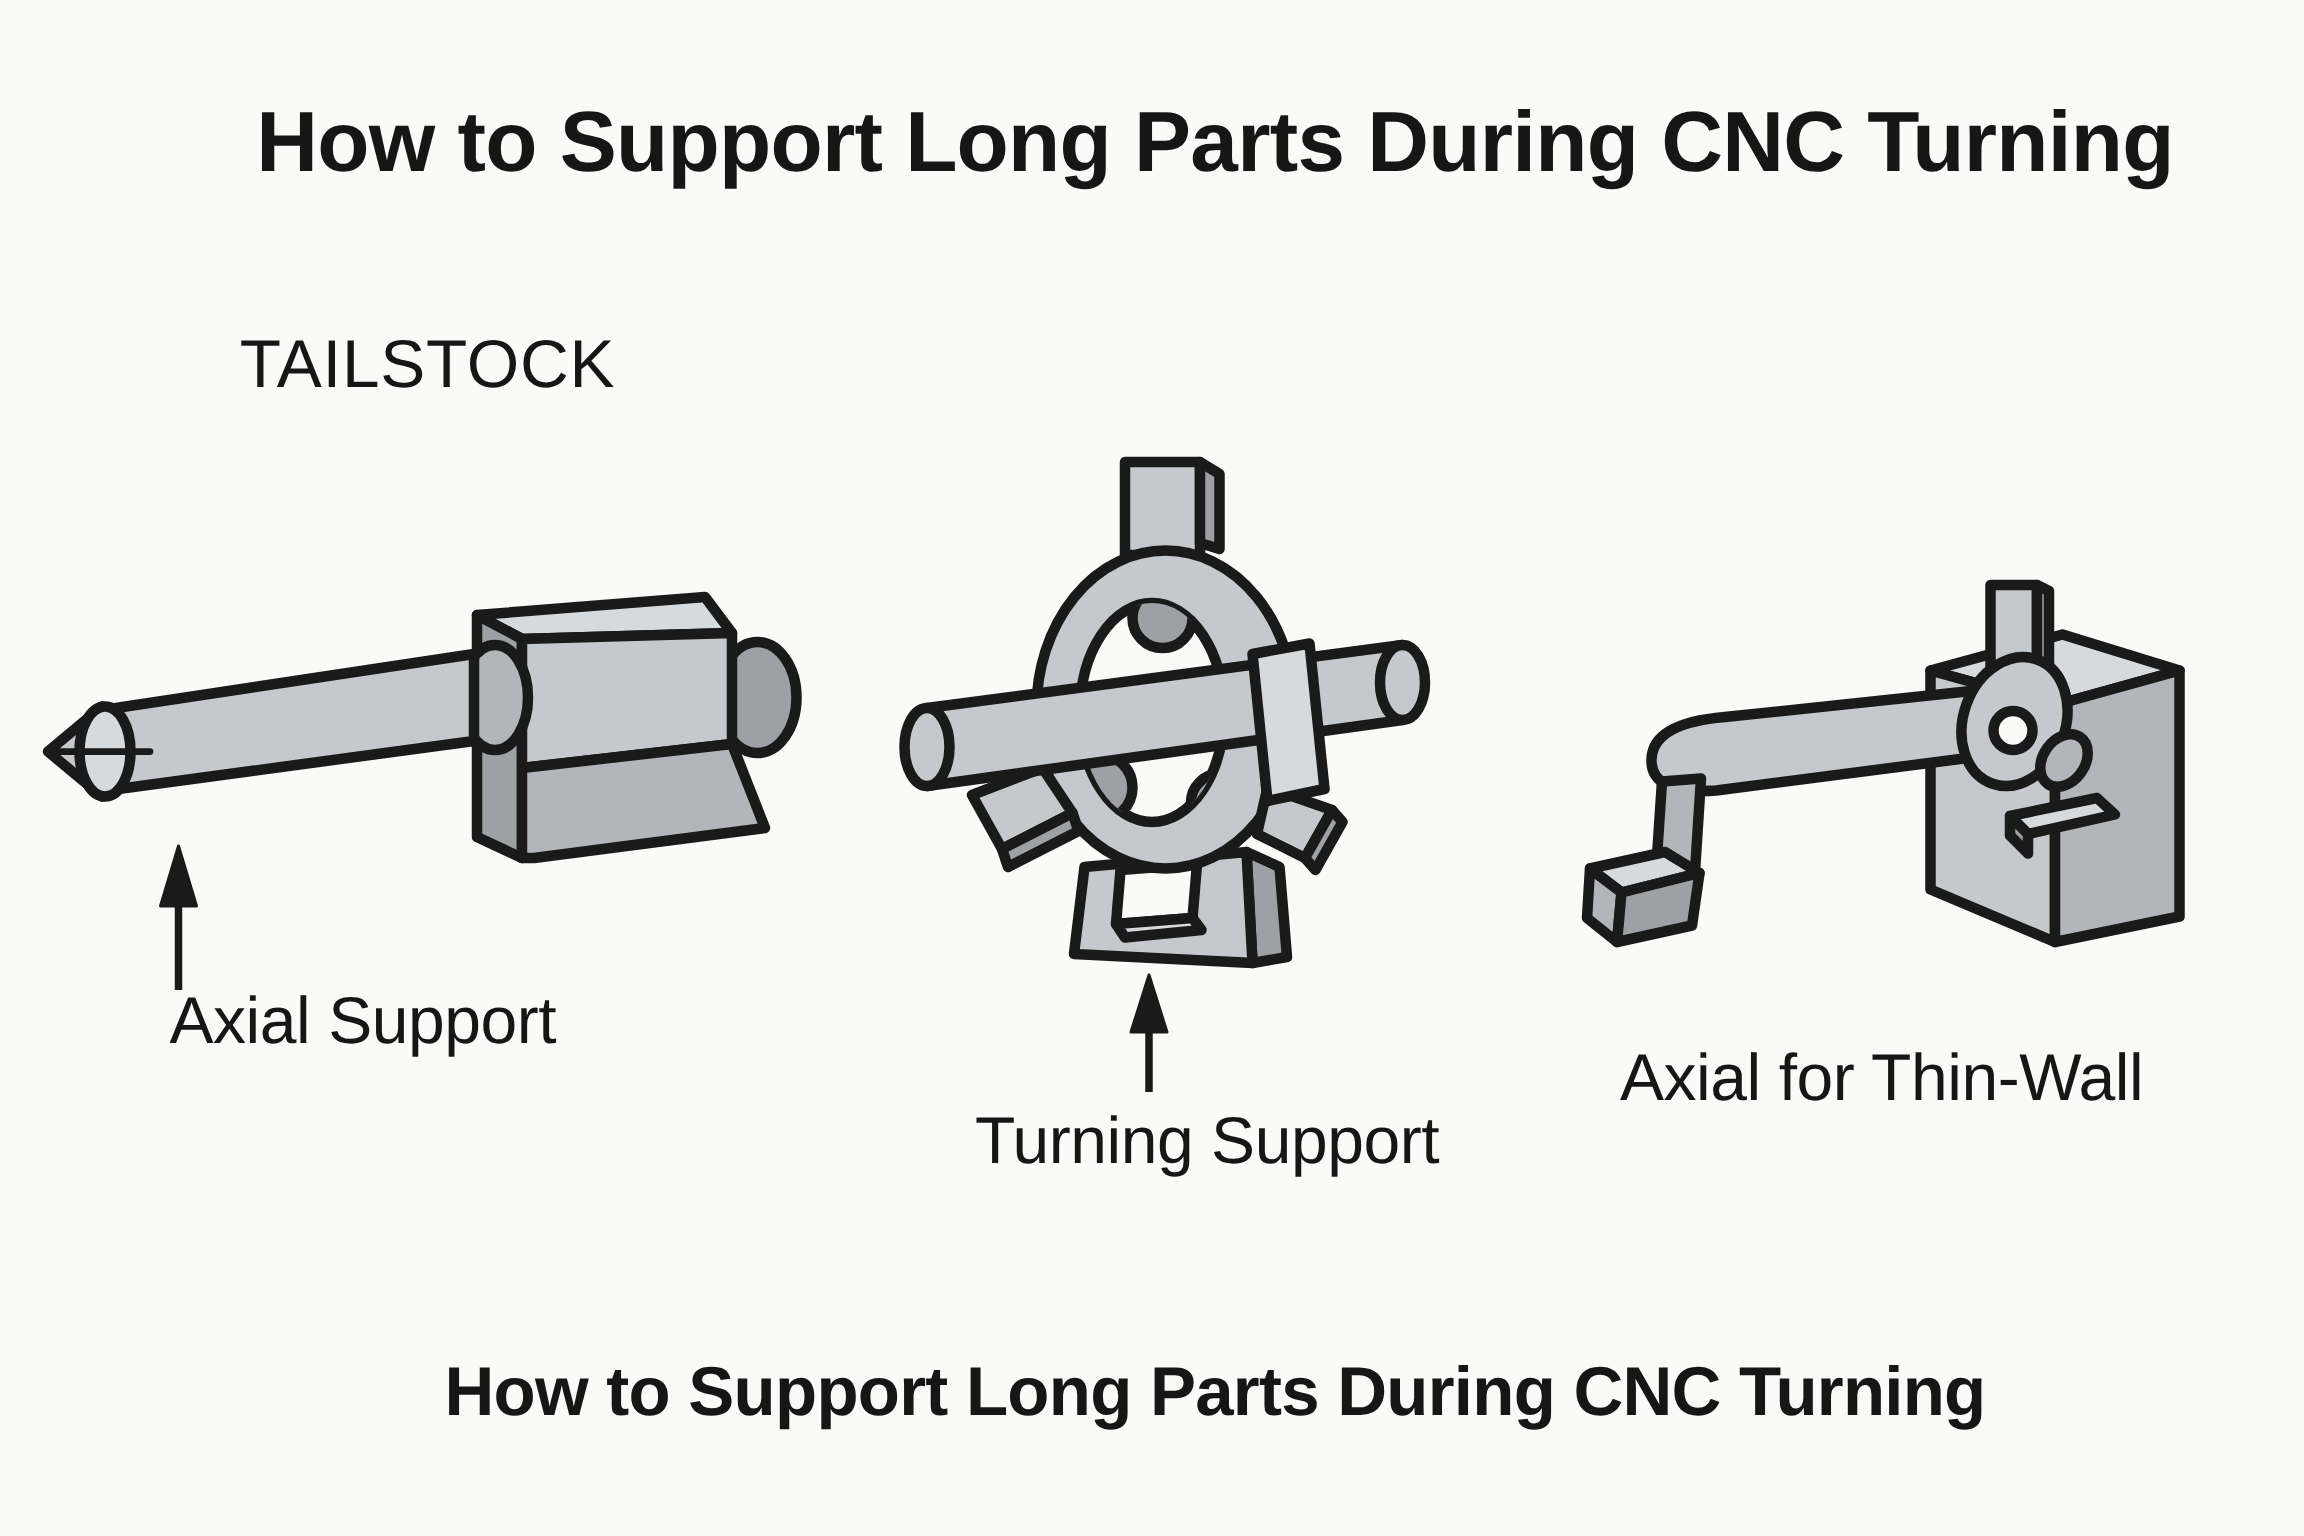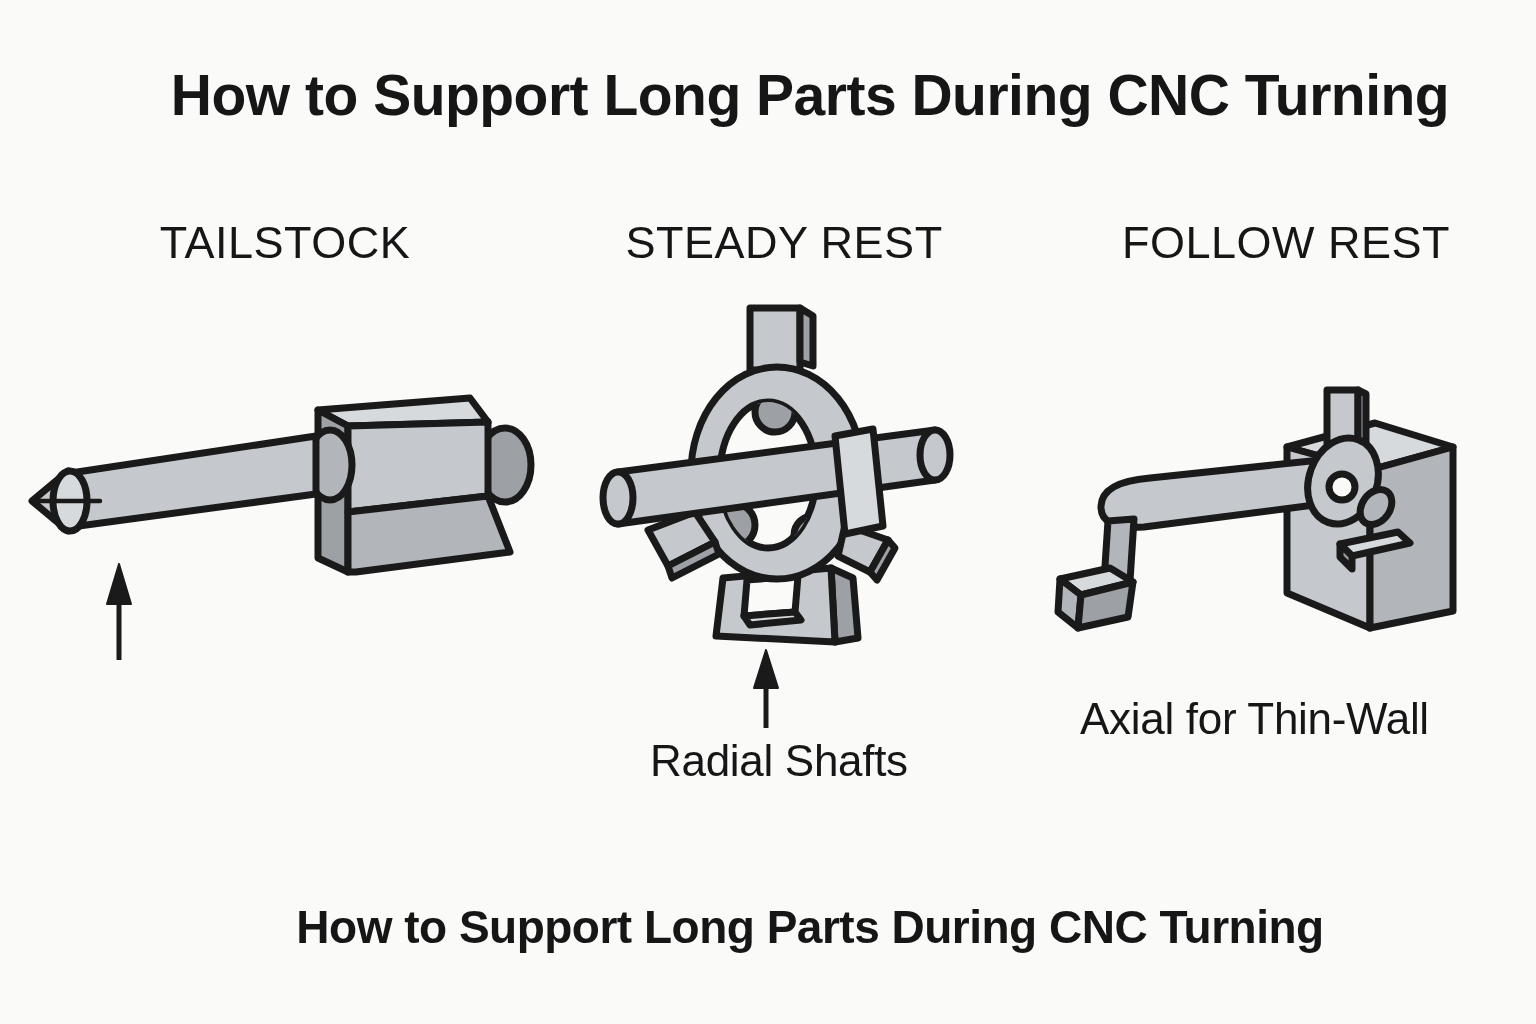--- a/index.html
+++ b/index.html
@@ -35,22 +35,20 @@
   .bgF{fill:var(--background,#fafaf9)}
 </style>
 </head>
 <body>
 
 <div class="canvas">
 
   <div class="title title-top">How to Support Long Parts During CNC Turning</div>
 
   <div class="header hdr-1">TAILSTOCK</div>
-  <div class="header hdr-2">STEADY REST</div>
-  <div class="header hdr-3">FOLLOW REST</div>
 
   <svg class="illus illus-1" width="520" height="292" viewBox="0 0 520 292" xmlns="http://www.w3.org/2000/svg">
     <g>
       <ellipse class="mD" cx="487" cy="85" rx="26" ry="37"></ellipse>
       <polygon class="mL" points="300,30 452,18 470,42 330,46"></polygon>
       <polygon class="mD" points="300,30 330,46 330,192 300,178"></polygon>
       <polygon class="mM" points="330,46 470,42 470,116 330,132"></polygon>
       <polygon class="mS" points="330,132 470,116 492,172 338,192 330,192"></polygon>
     </g>
     <ellipse class="mS" cx="312" cy="85" rx="22" ry="35"></ellipse>
@@ -129,23 +127,24 @@
   <svg class="arrow arrow-1" width="44" height="104" viewBox="0 0 44 104" xmlns="http://www.w3.org/2000/svg">
     <line x1="22" y1="100" x2="22" y2="36"></line>
     <polygon points="22,4 10,44 34,44"></polygon>
   </svg>
   <svg class="arrow arrow-2" width="44" height="84" viewBox="0 0 44 84" xmlns="http://www.w3.org/2000/svg">
     <line x1="22" y1="80" x2="22" y2="32"></line>
     <polygon points="22,2 10,40 34,40"></polygon>
   </svg>
 
   <div class="caption cap-1">
+    <span>Axial Support</span>
   </div>
   <div class="caption cap-2">
-    <span>Radial Shafts</span>
+    <span>Turning Support</span>
   </div>
   <div class="caption cap-3">
     <span>Axial for Thin-Wall</span>
   </div>
 
   <div class="title title-bottom">How to Support Long Parts During CNC Turning</div>
 
 </div>
 
 </body></html>

